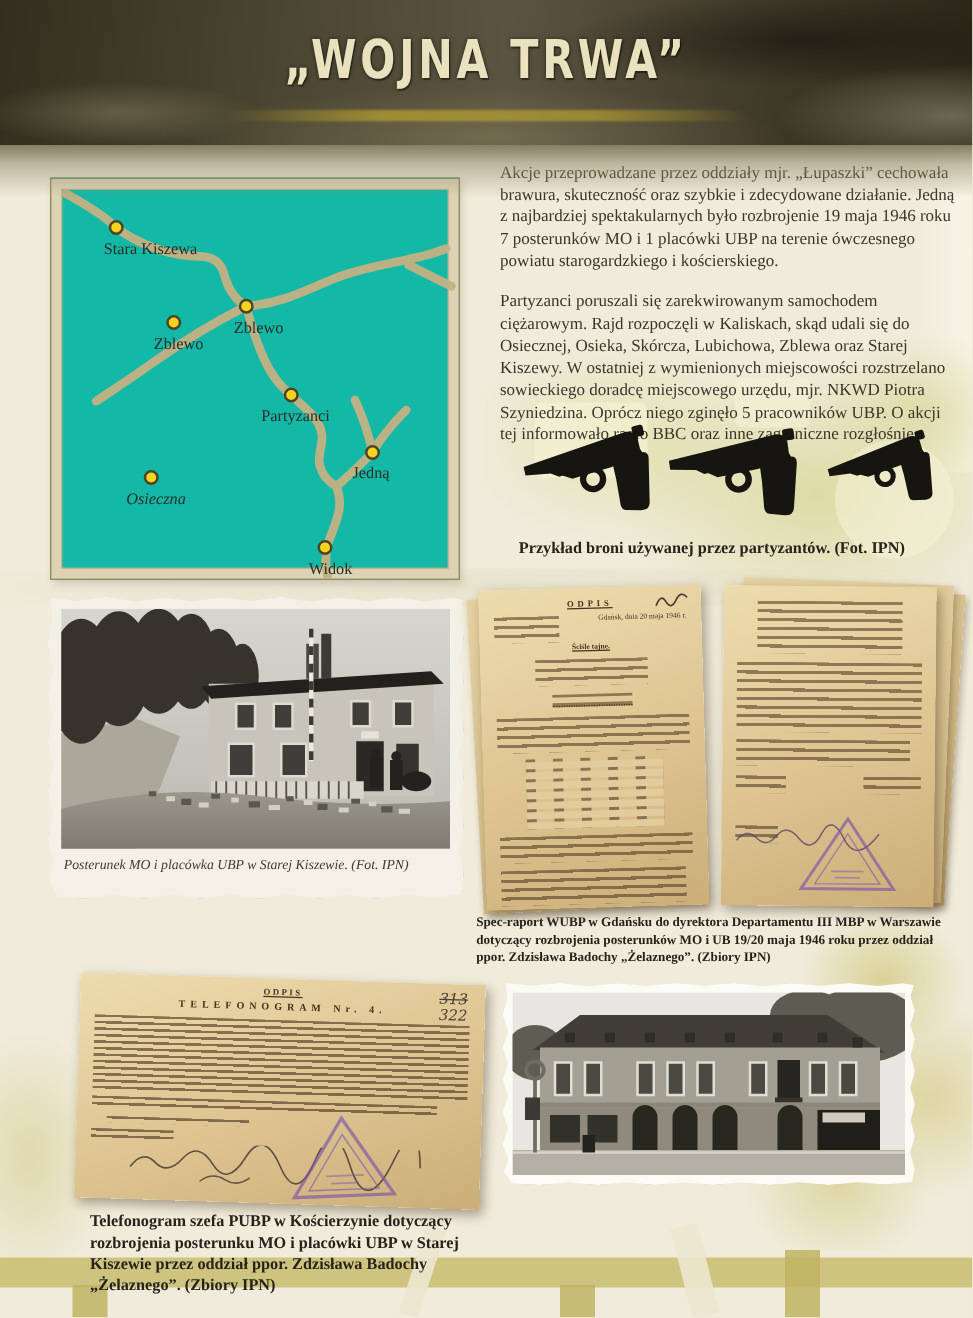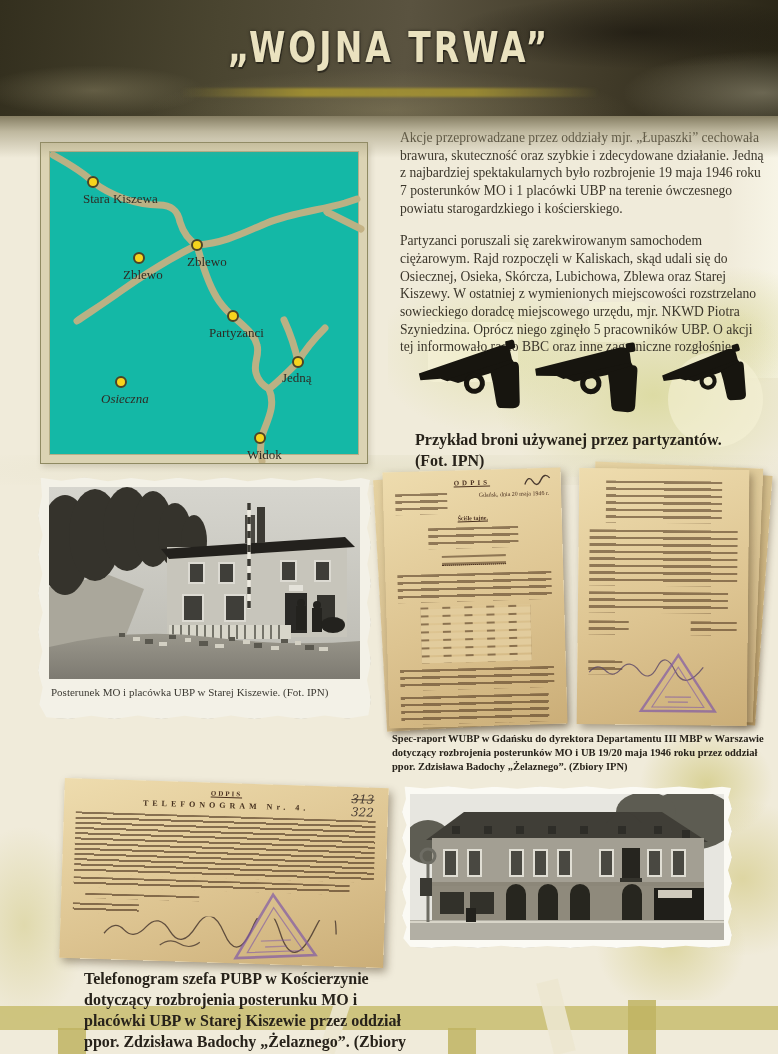--- a/index.html
+++ b/index.html
@@ -57,34 +57,34 @@
     background:#f6d41d;border:2px solid #4c4426;box-sizing:border-box;}
   .town-label{position:absolute;font-size:13px;color:#2e2c25;white-space:nowrap;}
 
   
   #intro{position:absolute;left:400px;top:129px;width:368px;z-index:2;
     font-size:13.6px;line-height:1.3;color:#3a352a;}
   #intro p{margin:0 0 15px 0;}
 
   
   #pistols{position:absolute;left:402px;top:327px;z-index:2;}
-  .caption{font-weight:bold;font-size:16px;line-height:1.32;color:#27221a;z-index:3;position:absolute;}
+  .caption{font-weight:bold;font-size:13px;line-height:1.32;color:#27221a;z-index:3;position:absolute;}
   #weapons-caption{left:415px;top:429px;width:330px;}
 
   
   .deckle{clip-path:polygon(0.8% 0.3%,7% 1.6%,14% 0.2%,21% 1.8%,28% 0.4%,35% 1.7%,42% 0.3%,49% 1.6%,
     56% 0.2%,63% 1.8%,70% 0.4%,77% 1.6%,84% 0.3%,91% 1.7%,97% 0.4%,99.7% 1.2%,98.9% 7%,100% 14%,
     98.8% 21%,100% 28%,98.9% 36%,100% 44%,98.8% 52%,100% 60%,98.9% 68%,100% 76%,98.8% 84%,100% 92%,
     99.2% 98.5%,93% 99.8%,86% 98.6%,79% 100%,72% 98.7%,65% 100%,58% 98.6%,51% 100%,44% 98.7%,37% 100%,
     30% 98.6%,23% 100%,16% 98.7%,9% 100%,2.5% 99.3%,0.4% 94%,1.4% 87%,0% 80%,1.3% 72%,0% 64%,1.4% 56%,
     0% 48%,1.3% 40%,0% 32%,1.4% 24%,0% 16%,1.2% 8%);}
   #photo-station{position:absolute;left:38px;top:477px;width:333px;height:242px;z-index:2;
     background:#f3f1e7;box-shadow:2px 3px 7px rgba(60,50,25,.3);}
   #photo-station-caption{position:absolute;left:13px;top:208px;width:305px;
-    font-size:11px;color:#3c3a33;font-weight:normal;}
+    font-size:11px;color:#3c3a33;font-weight:normal;font-style:italic;}
   #photo-building{position:absolute;left:402px;top:786px;width:330px;height:162px;z-index:2;
     background:#fbfaf4;box-shadow:2px 3px 7px rgba(60,50,25,.3);}
 
   
   .paper{background:linear-gradient(160deg,#eedcae,#ddc491 55%,#cbae78);
     box-shadow:3px 4px 9px rgba(55,38,12,.4);position:absolute;box-sizing:border-box;}
   .paper-behind{background:linear-gradient(160deg,#e5d2a2,#cdb383);position:absolute;
     box-shadow:2px 3px 6px rgba(55,38,12,.3);}
   #doc1{left:386px;top:470px;width:178px;height:256px;transform:rotate(-1.6deg);padding:9px 12px;z-index:2;}
   #doc1-behind{left:380px;top:475px;width:178px;height:252px;transform:rotate(-3.2deg);z-index:1;}
@@ -95,29 +95,29 @@
 
   .doc-head{text-align:center;font-size:7px;font-weight:bold;letter-spacing:3px;color:#4a3020;
     text-decoration:underline;}
   .doc-tiny{font-size:6px;color:#4a3020;}
   .typed{background-image:repeating-linear-gradient(to bottom,rgba(74,48,26,.55) 0 2.5px,rgba(0,0,0,0) 2.5px 7px);}
   .typed2{background-image:repeating-linear-gradient(to bottom,rgba(70,45,25,.6) 0 2px,rgba(0,0,0,0) 2px 5.2px);}
   .ttable{background-image:
      linear-gradient(to bottom,rgba(0,0,0,0) 0 2.5px,#e2cc9d 2.5px 8px),
      linear-gradient(to right,rgba(74,48,26,.55) 0 8px,rgba(0,0,0,0) 8px 22px);
      background-size:100% 8px,22px 8px;}
-  #docs-caption{left:392px;top:732px;width:372px;font-size:10.5px;}
+  #docs-caption{left:381px;top:732px;width:372px;font-size:10.5px;}
 
   
   #tele{left:62px;top:783px;width:324px;height:180px;transform:rotate(1.8deg);padding:7px 12px;z-index:2;}
   #tele-title{text-align:center;font-size:8px;font-weight:bold;letter-spacing:4px;color:#45301e;margin-top:3px;}
   #tele-nums{position:absolute;right:14px;top:6px;text-align:right;
     font-family:"DejaVu Serif",serif;font-style:italic;font-size:12px;color:#4c4036;line-height:1.1;}
   #tele-num-crossed{text-decoration:line-through;}
-  #tele-caption{left:84px;top:968px;width:326px;}
+  #tele-caption{left:72px;top:968px;width:326px;}
   #building-caption{left:407px;top:952px;width:358px;font-size:10.5px;}
 
   .stamp{position:absolute;opacity:.85;}
 </style>
 </head>
 <body>
 
 <div id="stage">
 
   <div class="wash" id="wash-right-band"></div>

